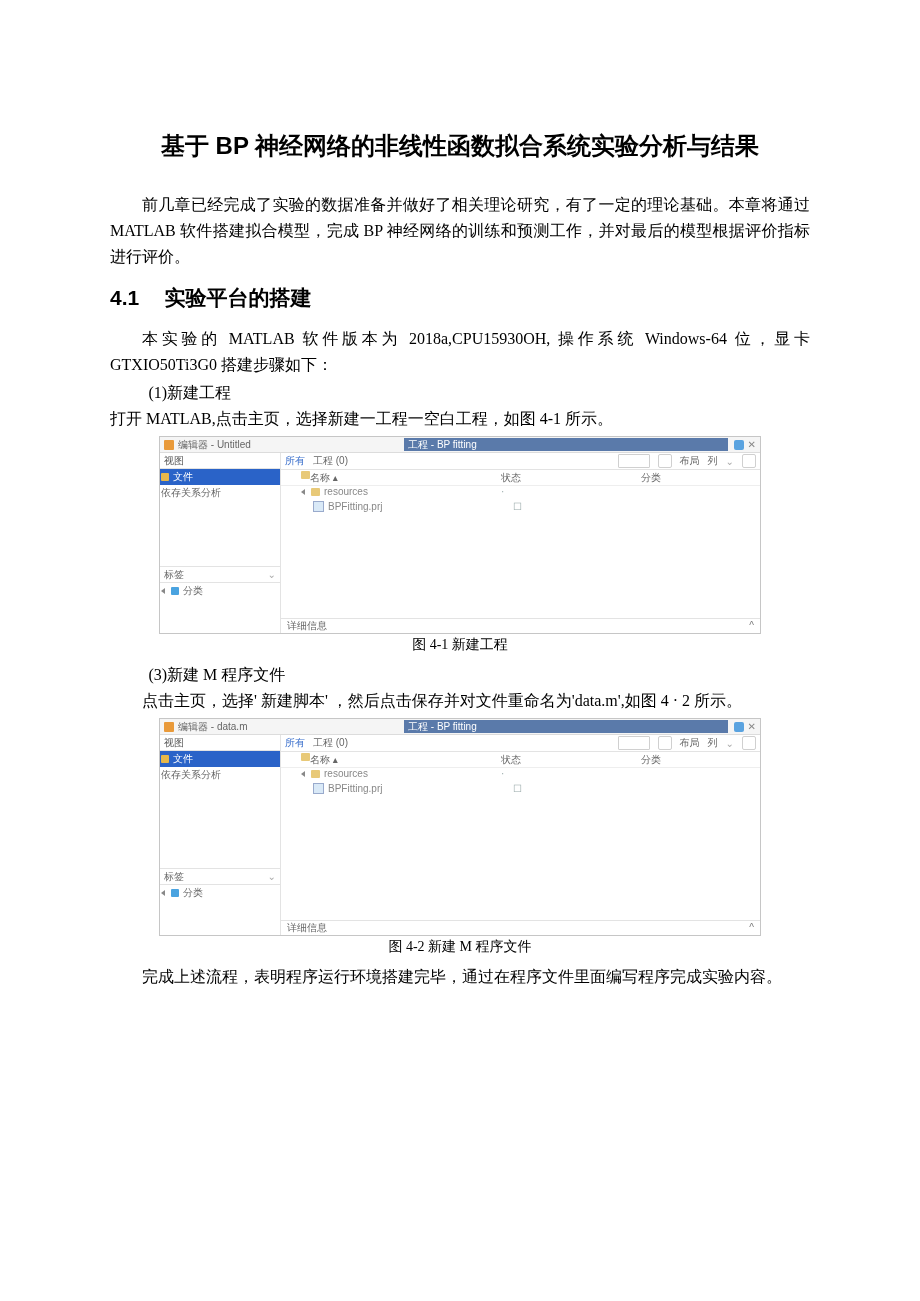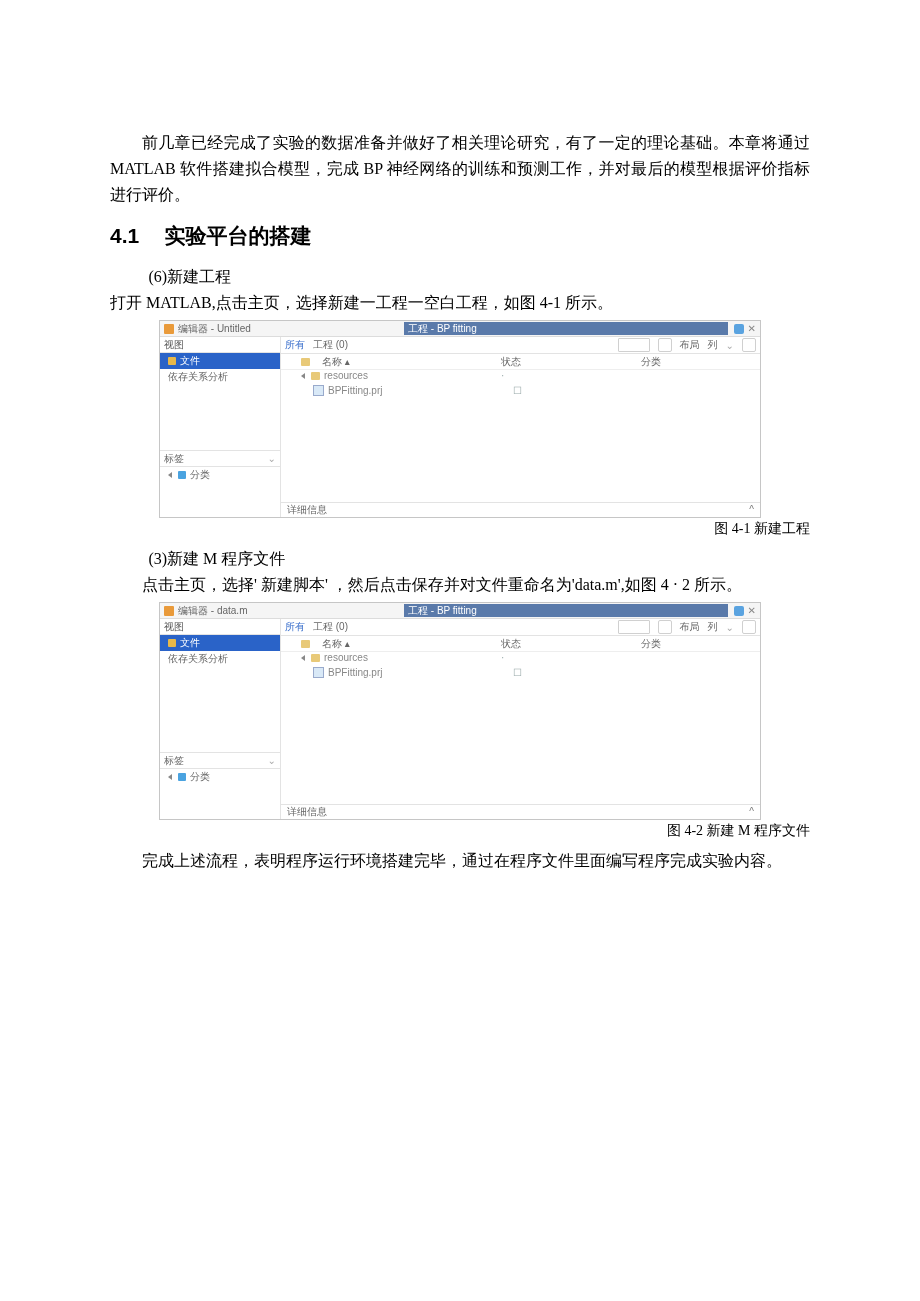--- a/index.html
+++ b/index.html
@@ -37,21 +37,21 @@
     margin: 14px 0 14px 0;
   }
   .step {
     font-size: 16px;
     line-height: 26px;
     margin: 0;
     text-indent: 2.4em;
   }
   .caption {
     font-size: 14px;
-    text-align: right;
+    text-align: center;
     margin: 2px 0 8px 0;
   }
   
   .shot {
     width: 600px;
     margin: 4px auto 0 auto;
     border: 1px solid #c6c6c6;
     font-family: "Microsoft YaHei", Arial, sans-serif;
     font-size: 10px;
     color: #666;
@@ -109,21 +109,21 @@
   .side-header {
     height: 15px;
     line-height: 15px;
     padding-left: 4px;
     border-bottom: 1px solid #e3e3e3;
     color: #555;
   }
   .side-item {
     height: 16px;
     line-height: 16px;
-    padding-left: 8px;
+    padding-left: 1px;
     display: flex;
     align-items: center;
     gap: 4px;
   }
   .side-item.sel {
     background: #2a63c8;
     color: #fff;
   }
   .side-spacer { flex:1; }
   .side-label-row {
@@ -159,21 +159,21 @@
   }
   .mini-btn {
     width:12px;height:12px;border:1px solid #d0d0d0;border-radius:2px;display:inline-block;
   }
   .col-heads {
     height: 15px;
     border-bottom: 1px solid #eee;
     display: flex;
     align-items:center;
   }
-  .col-heads .c1 { width: 200px; padding-left: 20px; display:flex; align-items:center; gap:12px; }
+  .col-heads .c1 { width: 200px; padding-left: 20px; display:flex; align-items:flex-start; gap:0; }
   .col-heads .c2 { width: 140px; }
   .col-heads .c3 { flex:1; }
   .filerow {
     height: 15px;
     display:flex;
     align-items:flex-start;
   }
   .filerow .c1 { width:200px; padding-left:20px; display:flex; align-items:center; gap:4px; color:#888; }
   .filerow .c1.indent { padding-left: 32px; }
   .filerow .c2 { width:140px; color:#9aa; }
@@ -193,29 +193,31 @@
   }
   .status .up { margin-left:auto; margin-right:6px; color:#777; }
   .sec-num { margin-right: 1.2em; }
   .blue-txt { color:#3a6fcc; }
 </style>
 </head>
 <body>
 
 <div class="page">
 
+  <div class="title">基于 BP 神经网络的非线性函数拟合系统实验分析与结果</div>
 
   <p class="para">前几章已经完成了实验的数据准备并做好了相关理论研究，有了一定的理论基础。本章将通过 MATLAB 软件搭建拟合模型，完成 BP 神经网络的训练和预测工作，并对最后的模型根据评价指标进行评价。</p>
 
   <div class="section-heading">
     <span class="sec-num">4.1</span><span>实验平台的搭建</span>
   </div>
 
-
-  <p class="step">(6)新建工程</p>
+  <p class="para">本实验的 MATLAB 软件版本为 2018a,CPU15930OH, 操作系统 Windows-64 位，显卡 GTXIO50Ti3G0 搭建步骤如下：</p>
+
+  <p class="step">(1)新建工程</p>
   <p class="para no-indent">打开 MATLAB,点击主页，选择新建一工程一空白工程，如图 4-1 所示。</p>
 
   <div class="shot">
     <div class="titlebar">
       <div class="left">
         <span class="icon-sm" style="background:#e99a3a;border-radius:1px;"></span>
         <span>编辑器 - Untitled</span>
       </div>
       <div class="mid">工程 - BP fitting</div>
       <div class="right">

